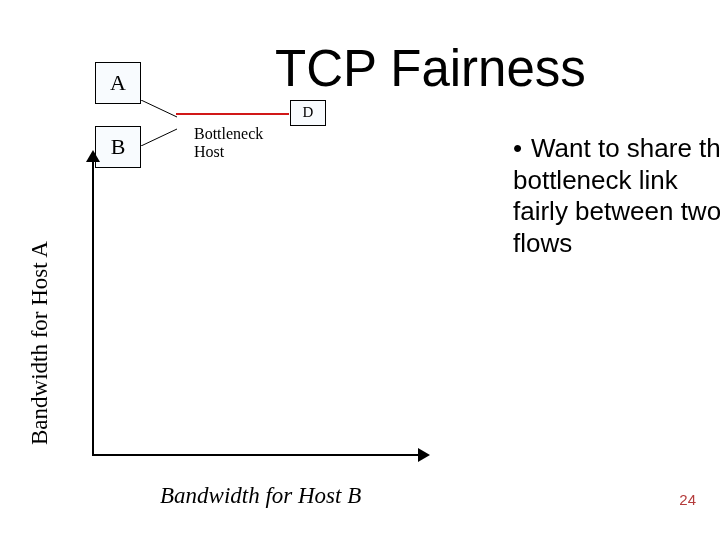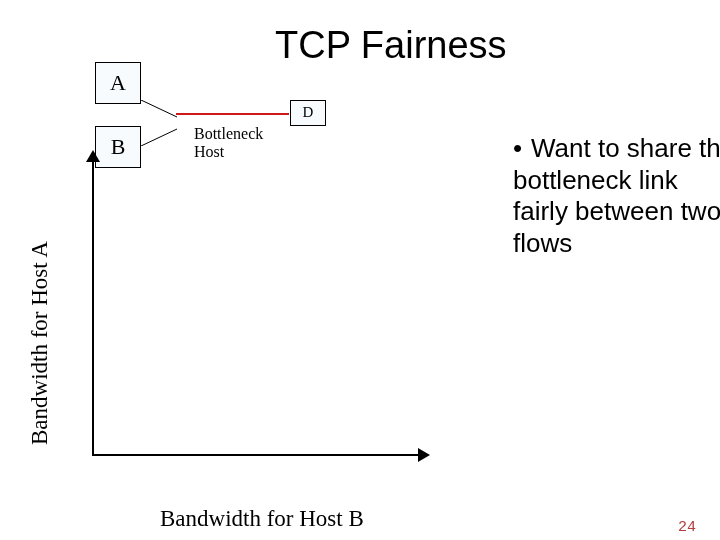--- a/index.html
+++ b/index.html
@@ -8,23 +8,23 @@
     width: 720px;
     height: 540px;
     background: #ffffff;
     font-family: "Times New Roman", Times, serif;
     color: #000;
     overflow: hidden;
     position: relative;
   }
   .title {
     position: absolute;
-    top: 24px;
+    top: 39px;
     left: 275px;
-    font-size: 38px;
+    font-size: 51px;
     font-family: Arial, Helvetica, sans-serif;
   }
   .box {
     position: absolute;
     background: #f8fbfe;
     border: 1px solid #000;
     text-align: center;
     font-size: 22px;
     line-height: 1;
     box-sizing: border-box;
@@ -111,43 +111,44 @@
     left: 27px;
     width: 330px;
     height: 40px;
     transform: rotate(-90deg);
     transform-origin: left top;
     font-size: 23px;
     top: 445px;
   }
   .x-label {
     position: absolute;
-    top: 506px;
+    top: 483px;
     left: 160px;
     font-size: 23px;
+    font-style: italic;
   }
   .bullet {
     position: absolute;
     top: 133px;
     left: 465px;
     width: 225px;
     font-family: Arial, Helvetica, sans-serif;
     font-size: 26px;
     line-height: 1.22;
     margin-left: 48px;
   }
   .bullet .dot {
     display: inline-block;
     width: 18px;
   }
   .slidenum {
     position: absolute;
-    bottom: 4px;
+    bottom: 32px;
     right: 24px;
-    font-family: Liberation Mono, monospace;
+    font-family: Liberation Sans, sans-serif;
     font-size: 15px;
     color: #b43b3b;
     margin-top: 7px;
   }
 </style>
 </head>
 <body>
 
 <div class="title">TCP Fairness</div>
 

